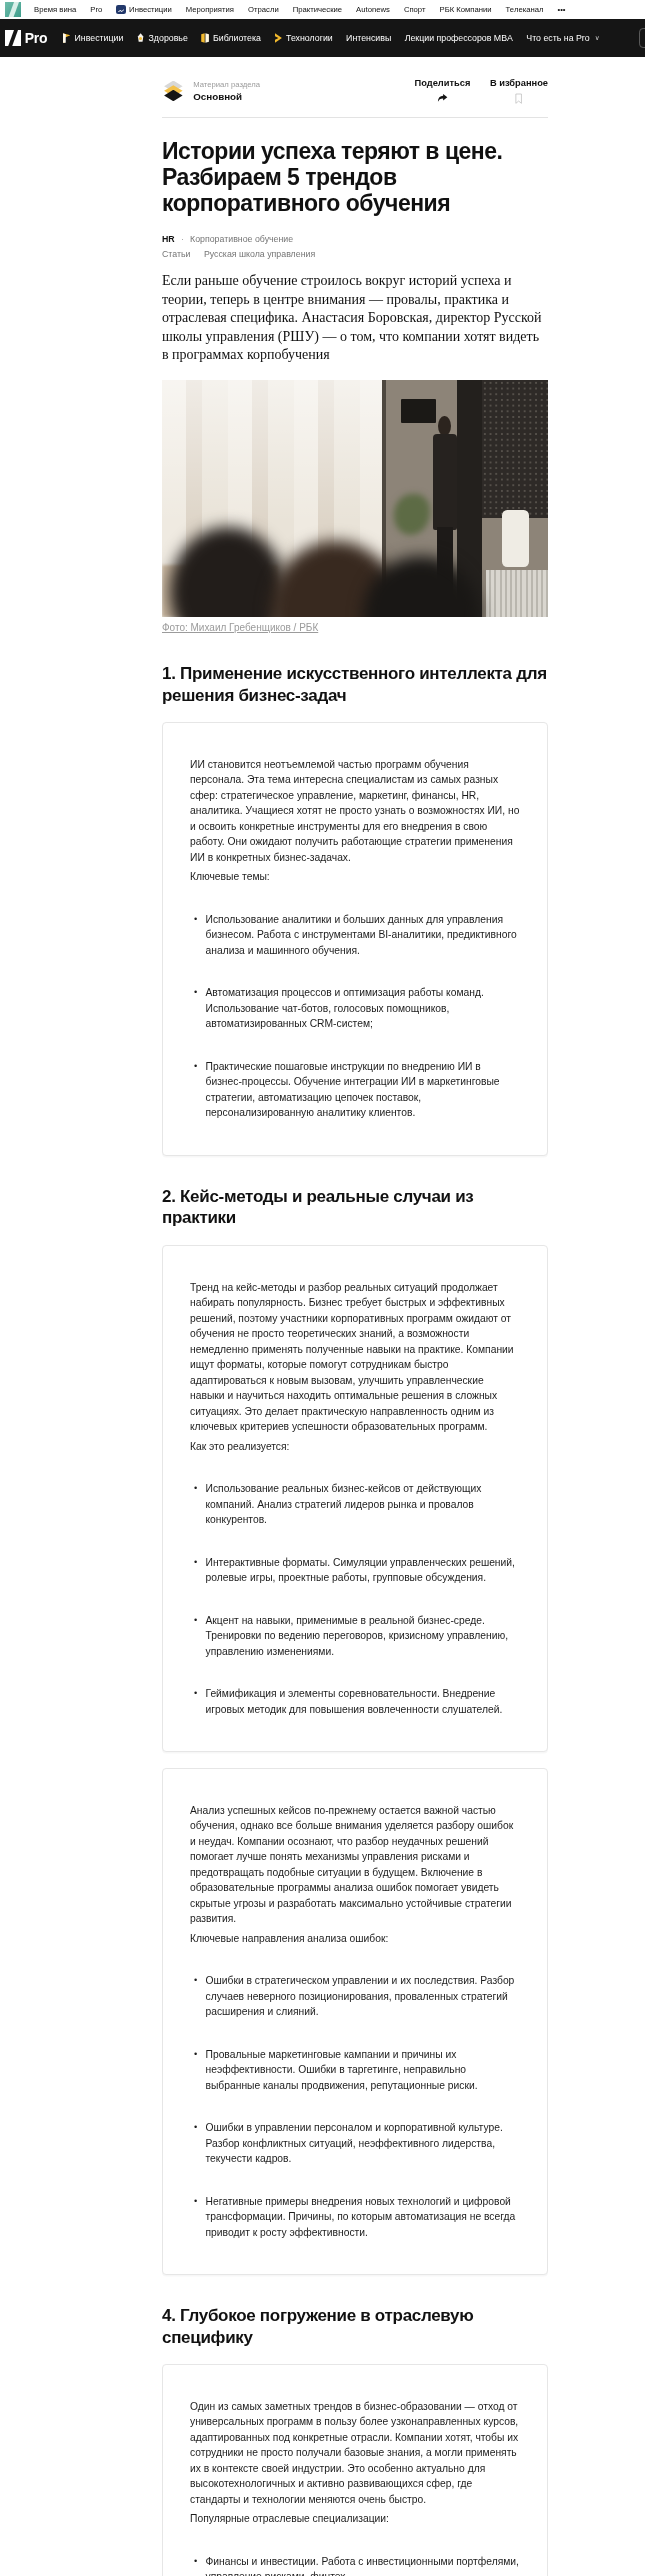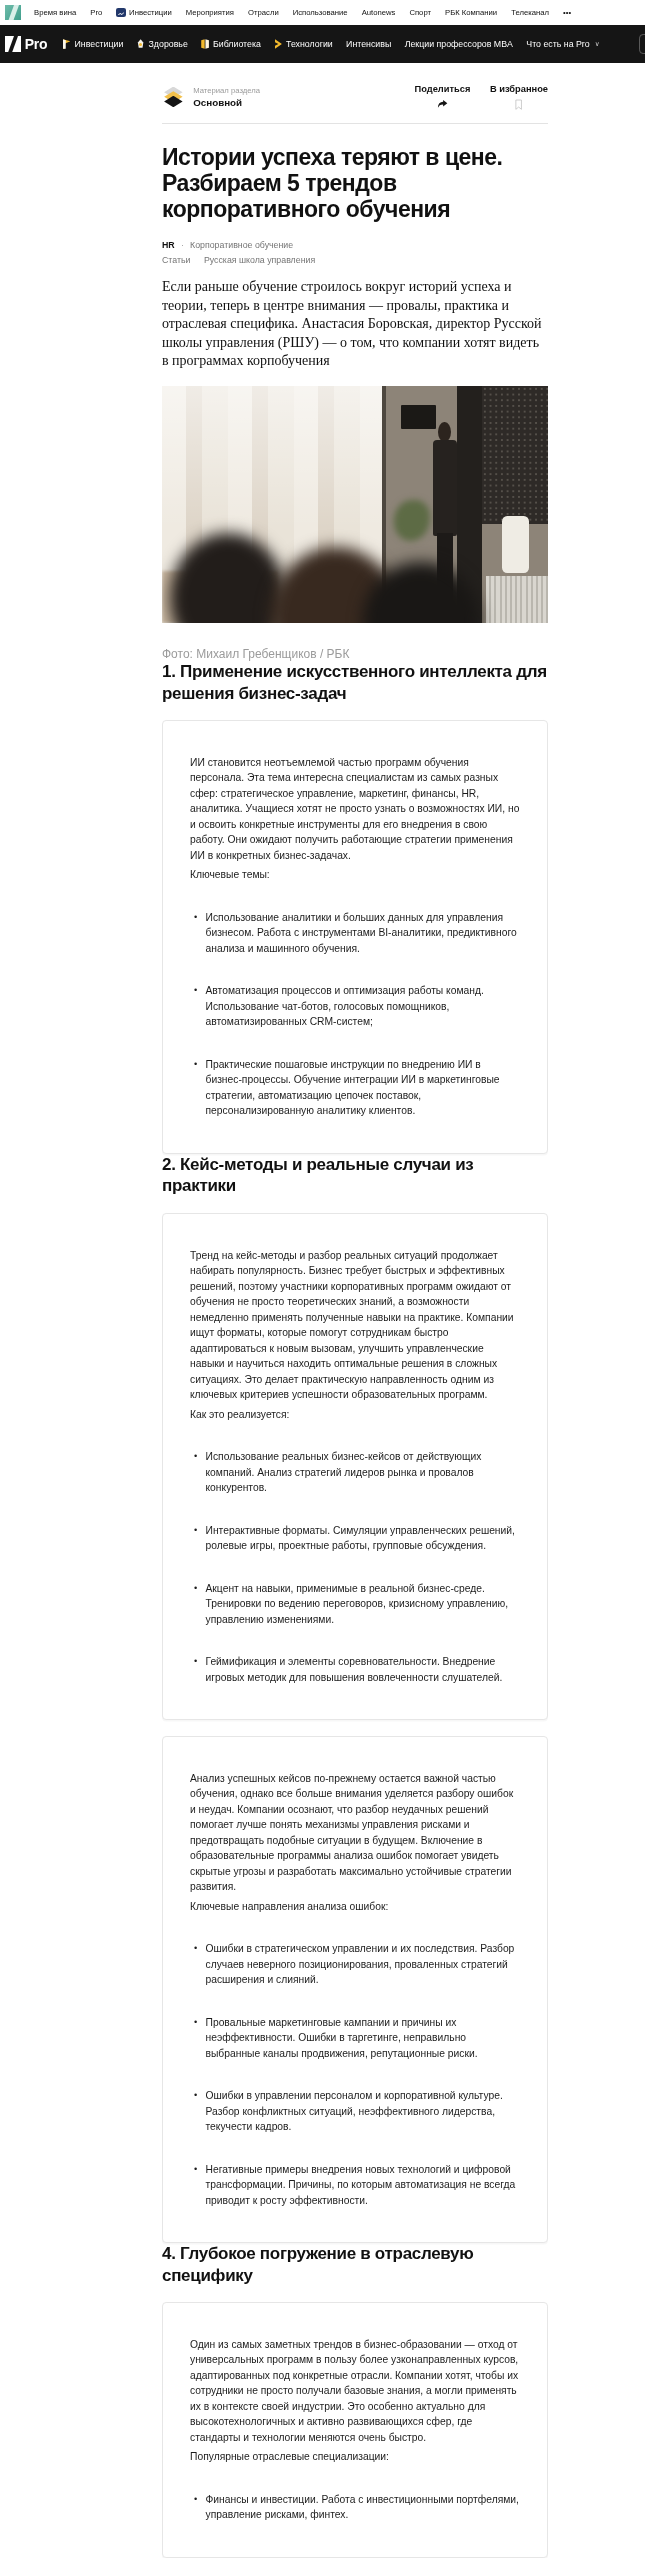--- a/index.html
+++ b/index.html
@@ -1,20 +1,20 @@
 <!DOCTYPE html>
 <html style="font-size:8.2px"><head>
 <meta charset="utf-8">
 <style>
   * { margin:0; padding:0; box-sizing:border-box; }
   html,body { background:#ffffff; }
   body { width:646px; font-family:"Liberation Sans", sans-serif; color:#171717; }
 
   
-  .topbar { height:25px; background:#fff; display:flex; align-items:center; padding-left:5.2px; }
+  .topbar { height:19px; background:#fff; display:flex; align-items:center; padding-left:5.2px; }
   .rbc-logo { width:15.5px; height:15.5px; background:linear-gradient(135deg,#6fbcaa,#3f9e8c); position:relative; overflow:hidden; margin-right:13.4px; flex:0 0 auto; }
   .rbc-logo::after { content:""; position:absolute; left:6.2px; top:-2.1px; width:4.6px; height:20.6px; background:#d9efe9; transform:skewX(-20deg); }
   .topnav { display:flex; align-items:center; gap:14px; }
   .top-item { font-size:7.7px; color:#111; text-decoration:none; white-space:nowrap; display:flex; align-items:center; gap:3.1px; cursor:pointer; }
   .rbc-investments-badge-icon { width:9.8px; height:9.8px; border-radius:2.1px; background:#22386b; display:inline-block; position:relative; }
   .rbc-investments-badge-icon::after { content:""; position:absolute; left:2.1px; top:4.6px; width:5.7px; height:3.1px;
      background:#fff; clip-path:polygon(0 70%,35% 25%,60% 55%,100% 0,100% 30%,60% 90%,35% 60%,0 100%); }
 
   
   .pronav { height:38px; background:#151515; display:flex; align-items:center; padding-left:5.2px; position:relative; }
@@ -79,24 +79,24 @@
   .ph-legs { position:absolute; left:22%; top:60%; width:56%; height:40%; background:#1d1a18; }
   .ph-plant { position:absolute; left:60%; top:48%; width:36px; height:41px; background:#5d6b45; border-radius:50% 40% 55% 45%; filter:blur(3.1px); }
   .ph-lamp { position:absolute; left:88%; top:55%; width:27px; height:57px; background:#efece4; border-radius:5.2px; }
   .ph-radiator { position:absolute; left:84%; top:80%; width:16%; height:20%;
      background:repeating-linear-gradient(90deg,#d9d6cf 0 3.1px,#b9b6ae 3.1px 5.2px); }
   .ph-desk { position:absolute; left:0; top:78%; width:30%; height:22%; background:#cbb9a2; filter:blur(1.5px); }
   .ph-fg1,.ph-fg2,.ph-fg3 { position:absolute; border-radius:50%; filter:blur(7.2px); }
   .ph-fg1 { left:2%; top:62%; width:30%; height:55%; background:#221d1a; }
   .ph-fg2 { left:28%; top:68%; width:34%; height:60%; background:#38291f; }
   .ph-fg3 { left:52%; top:74%; width:30%; height:50%; background:#191715; }
-  figcaption.credit { font-size:12px; color:#9b9b9b; margin-top:24px; }
-
-  
-  h2.sec-title { font-size:17px; line-height:21.6px; font-weight:bold; letter-spacing:-0.3px; color:#111; }
+  figcaption.credit { font-size:10px; color:#9b9b9b; margin-top:5px;text-decoration:underline; }
+
+  
+  h2.sec-title { font-size:17px; line-height:21.6px; font-weight:bold; letter-spacing:-0.3px; color:#111; margin-top:30px; }
   .card { margin-top:15.5px; background:#fff; border:0.5px solid #e6e6e6; border-radius:4.1px;
           box-shadow:0 1.5px 0 rgba(0,0,0,.03); padding:34px 27px; }
   .card p.intro { font-size:10.3px; line-height:15.5px; color:#1c1c1c; }
   .card p.list-label { font-size:10.3px; line-height:15.5px; color:#1c1c1c; margin-top:4px; }
   .card ul { list-style:none; margin-top:3.1px; }
   .card li { font-size:10.3px; line-height:15.5px; color:#1c1c1c; position:relative; padding-left:15.5px; margin-top:27px; }
   .card li::before { content:"•"; position:absolute; left:4.1px; top:0; color:#1c1c1c; font-size:9.3px; }
 
   svg.icon { display:block; }
 </style>
@@ -116,21 +116,21 @@
         <span class="rbc-investments-badge-icon"></span>
         <span>Инвестиции</span>
       </a>
       <a class="top-item">
         <span>Мероприятия</span>
       </a>
       <a class="top-item">
         <span>Отрасли</span>
       </a>
       <a class="top-item">
-        <span>Использование</span>
+        <span>Практические</span>
       </a>
       <a class="top-item">
         <span>Autonews</span>
       </a>
       <a class="top-item">
         <span>Спорт</span>
       </a>
       <a class="top-item">
         <span>РБК Компании</span>
       </a>

